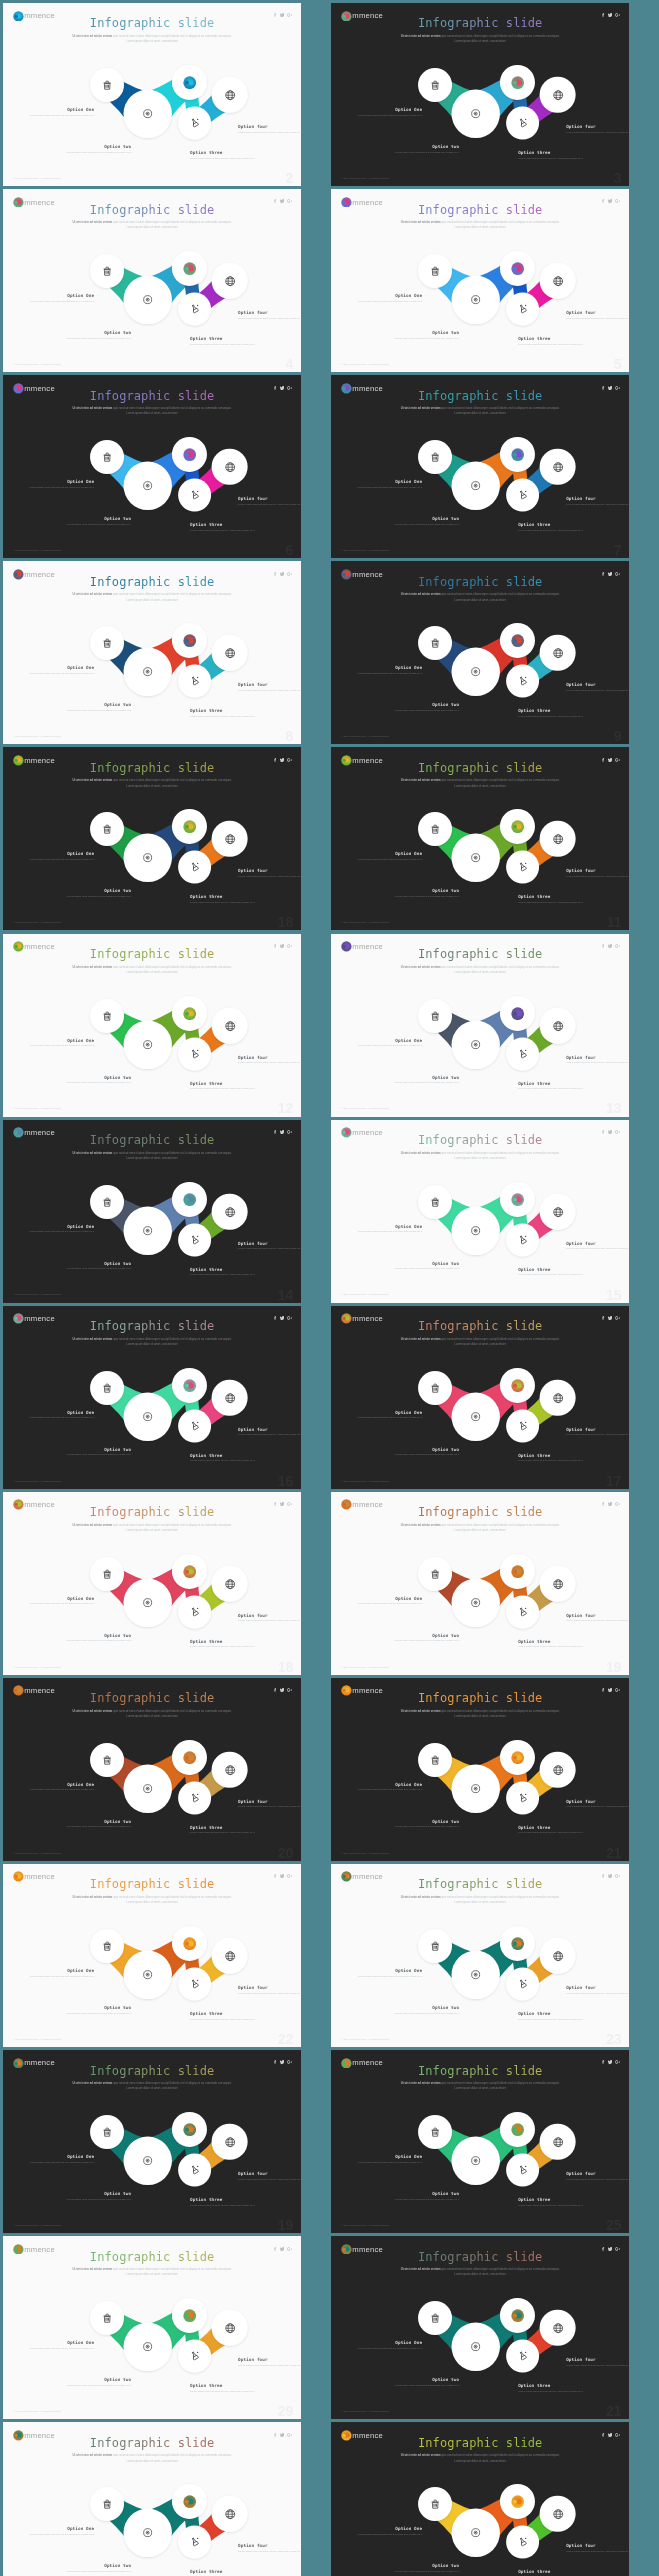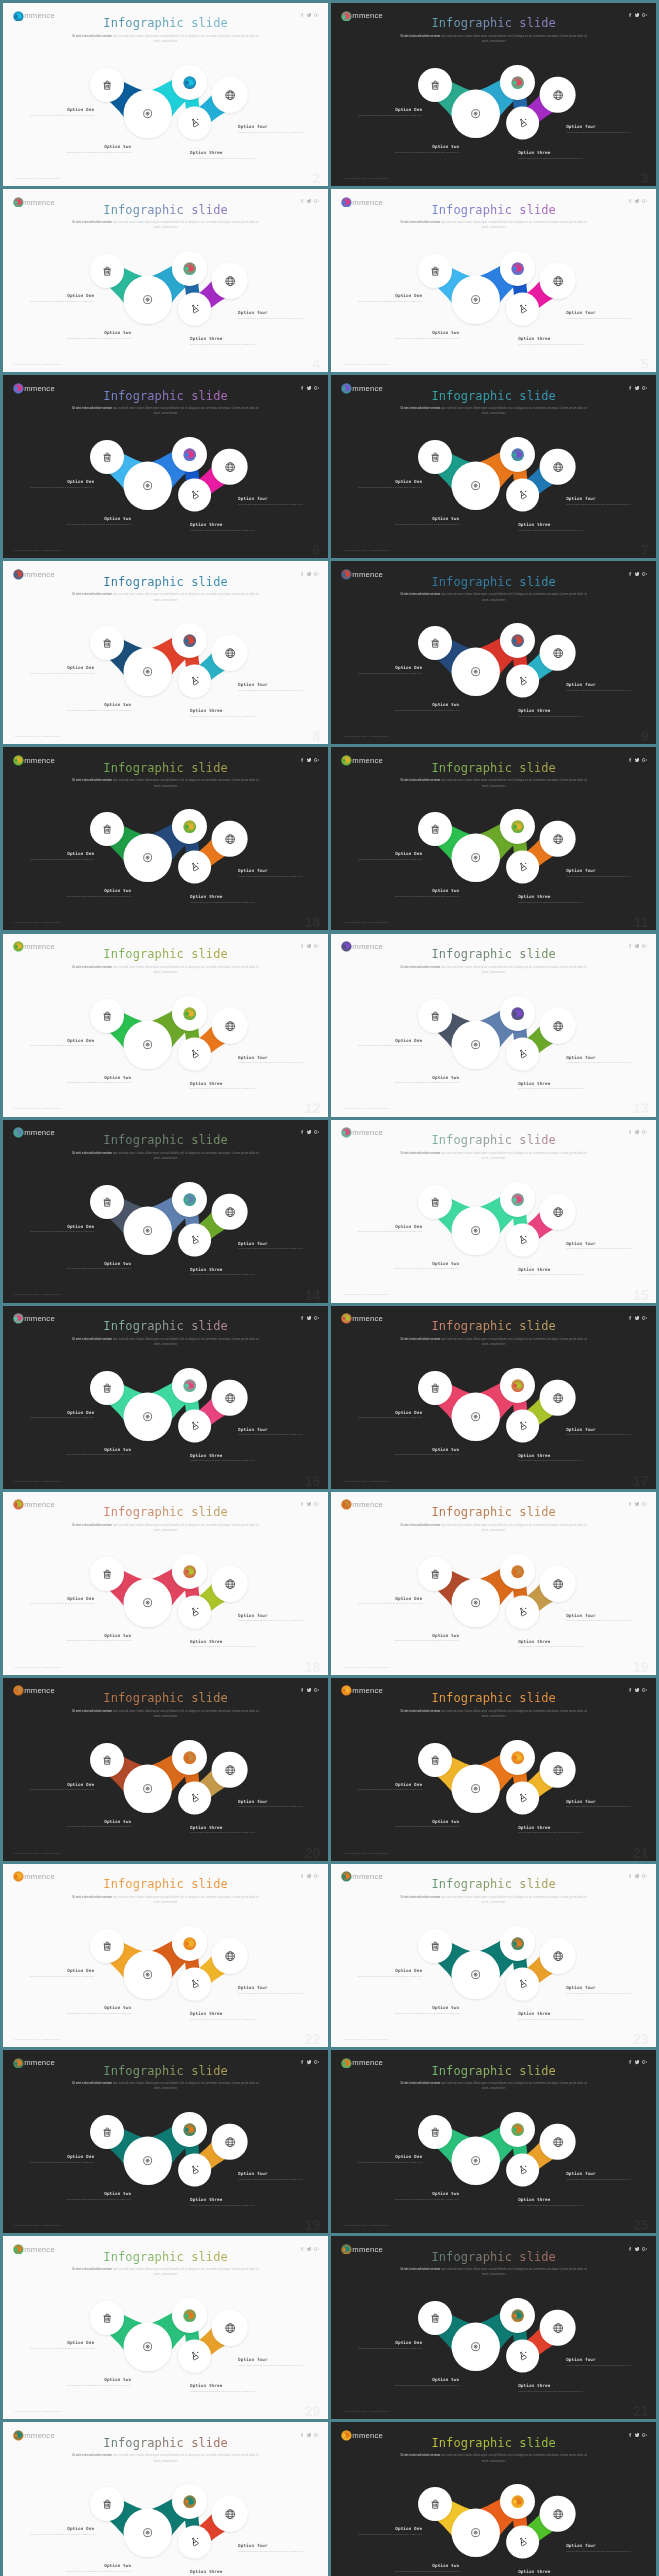--- a/index.html
+++ b/index.html
@@ -1,19 +1,19 @@
 <!DOCTYPE html>
 <html style="font-size:8.2px"><head>
 <meta charset="utf-8">
 <style>
 *{box-sizing:border-box;}
 html,body{margin:0;padding:0;}
 body{width:659px;background:#4c8490;font-family:"Liberation Sans",sans-serif;}
 .deck{display:grid;grid-template-columns:325px 325px;gap:3.1px;padding:3.1px 3.1px 4.1px 3.1px;}
-.slide{position:relative;width:325px;height:183px;overflow:hidden;}
+.slide{position:relative;width:298px;height:183px;overflow:hidden;}
 .slide.light{background:#fafafa;}
 .slide.dark{background:#252525;}
 .brandbar{position:absolute;left:9.8px;top:7.2px;display:flex;align-items:center;height:11.3px;}
 .brandtxt{font-size:7.7px;letter-spacing:0.2px;margin-left:0.5px;}
 .slide.light .brandtxt{color:#a8a8a8;}
 .slide.dark .brandtxt{color:#d6d6d6;}
 .social{position:absolute;right:9.3px;top:10.3px;display:flex;gap:3.1px;align-items:center;}
 .social svg{display:block;}
 .title{position:absolute;left:0;right:0;top:13.4px;text-align:center;font-family:"DejaVu Sans Mono",monospace;
   font-size:12px;letter-spacing:0.1px;-webkit-background-clip:text;background-clip:text;color:transparent;}

